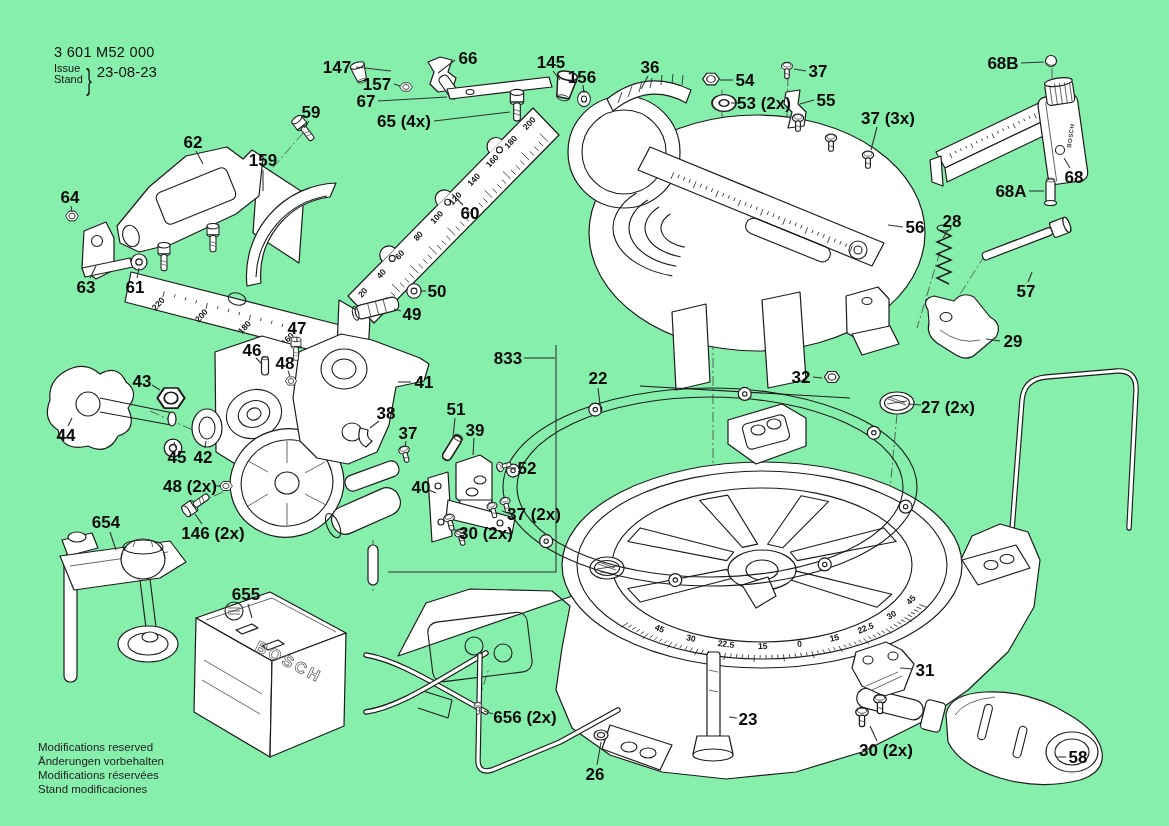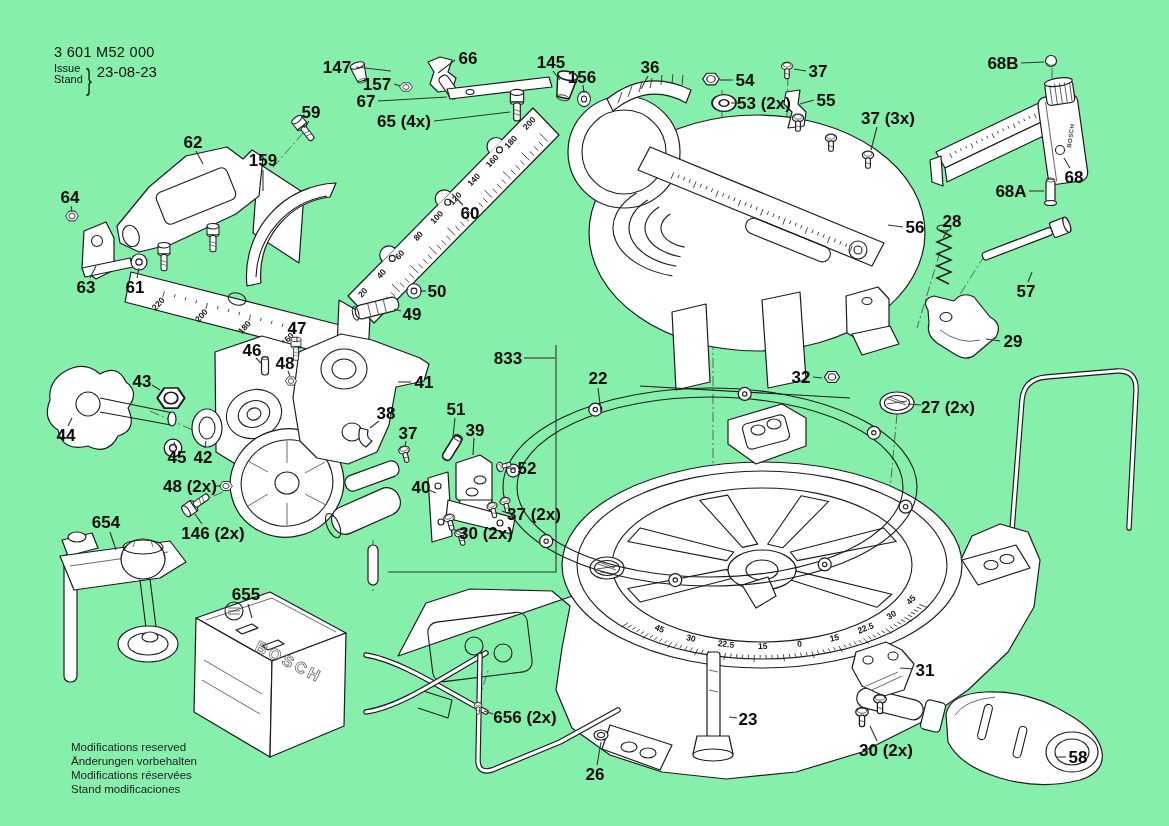--- a/index.html
+++ b/index.html
@@ -6,21 +6,21 @@
   .stage{position:relative;width:1169px;height:826px;overflow:hidden;background:#86efac;
          font-family:"Liberation Sans",sans-serif;}
   svg{position:absolute;left:0;top:0;}
   .header{position:absolute;left:54px;top:44px;color:#111;z-index:5;}
   .pn{font-size:14.5px;letter-spacing:.3px;}
   .issue-row{display:flex;margin-top:3px;}
   .is{display:flex;flex-direction:column;font-size:11px;line-height:11px;}
   .brace{font-size:30px;font-weight:400;transform:scaleX(.55);margin:0 1px;}
   .date{font-size:15px;margin:0 14px 0 2px;}
   .figbox{background:#000;color:#fff;font-size:20px;font-weight:bold;padding:3px 12px 5px;}
-  .footer{position:absolute;left:38px;top:740px;font-size:11.5px;line-height:14px;color:#222;z-index:5;margin-left:33px;}
+  .footer{position:absolute;left:38px;top:740px;font-size:11.5px;line-height:14px;color:#222;z-index:5;}
   
   .p{fill:#fff;stroke:#1c1c1c;stroke-width:1.2;stroke-linejoin:round;}
   .pn2{fill:none;stroke:#1c1c1c;stroke-width:1.1;stroke-linejoin:round;}
   .thin{fill:none;stroke:#2a2a2a;stroke-width:.7;}
   .tick{stroke:#1c1c1c;stroke-width:.8;}
   .snum{font:700 8.5px "Liberation Sans",sans-serif;fill:#111;}
   .plabel text{font:700 17px "Liberation Sans",sans-serif;fill:#0a0a0a;}
   .leader{fill:none;stroke:#333;stroke-width:1.1;}
   .cl{fill:none;stroke:#444;stroke-width:.8;stroke-dasharray:10 3 2 3;}
   .tube{fill:none;stroke:#1c1c1c;stroke-width:5.5;stroke-linecap:round;stroke-linejoin:round;}

